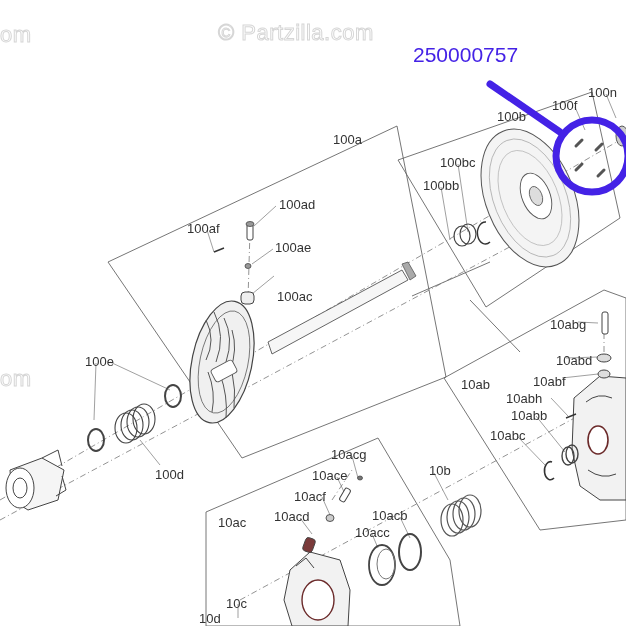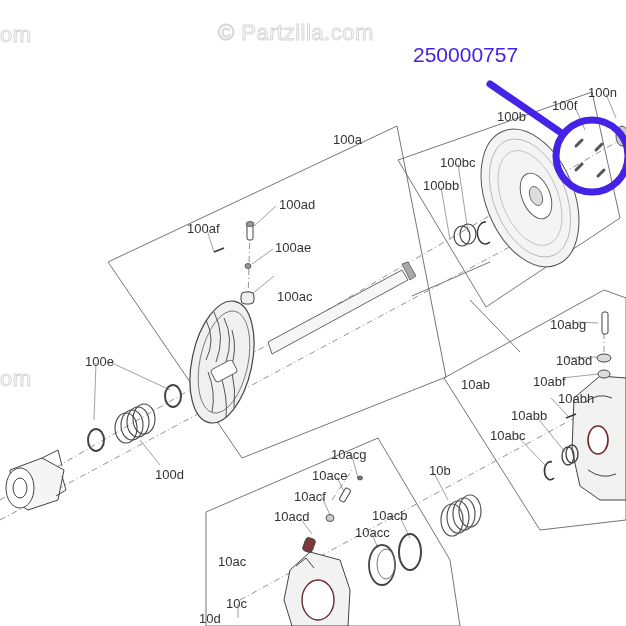--- a/index.html
+++ b/index.html
@@ -182,27 +182,27 @@
   <span class="lbl" style="left:279px; top:198px;">100ad</span>
   <span class="lbl" style="left:187px; top:222px;">100af</span>
   <span class="lbl" style="left:275px; top:241px;">100ae</span>
   <span class="lbl" style="left:277px; top:260px;margin-top:30px;">100ac</span>
   <span class="lbl" style="left:85px; top:355px;">100e</span>
   <span class="lbl" style="left:155px; top:468px;">100d</span>
   <span class="lbl" style="left:550px; top:318px;">10abg</span>
   <span class="lbl" style="left:536px; top:354px;margin-left:20px;">10abd</span>
   <span class="lbl" style="left:533px; top:375px;">10abf</span>
   <span class="lbl" style="left:461px; top:378px;">10ab</span>
-  <span class="lbl" style="left:558px; top:392px;">10abh</span>
+  <span class="lbl" style="left:506px; top:392px;">10abh</span>
   <span class="lbl" style="left:511px; top:409px;">10abb</span>
   <span class="lbl" style="left:490px; top:429px;">10abc</span>
   <span class="lbl" style="left:331px; top:448px;">10acg</span>
   <span class="lbl" style="left:312px; top:469px;">10ace</span>
   <span class="lbl" style="left:429px; top:464px;">10b</span>
   <span class="lbl" style="left:294px; top:490px;">10acf</span>
   <span class="lbl" style="left:372px; top:509px;">10acb</span>
   <span class="lbl" style="left:274px; top:510px;">10acd</span>
-  <span class="lbl" style="left:218px; top:516px;margin-top:39px;">10ac</span>
+  <span class="lbl" style="left:218px; top:516px;">10ac</span>
   <span class="lbl" style="left:355px; top:526px;">10acc</span>
   <span class="lbl" style="left:226px; top:597px;">10c</span>
   <span class="lbl" style="left:187px; top:612px;margin-left:12px;">10d</span>
 
 </div>
 
 </body></html>

